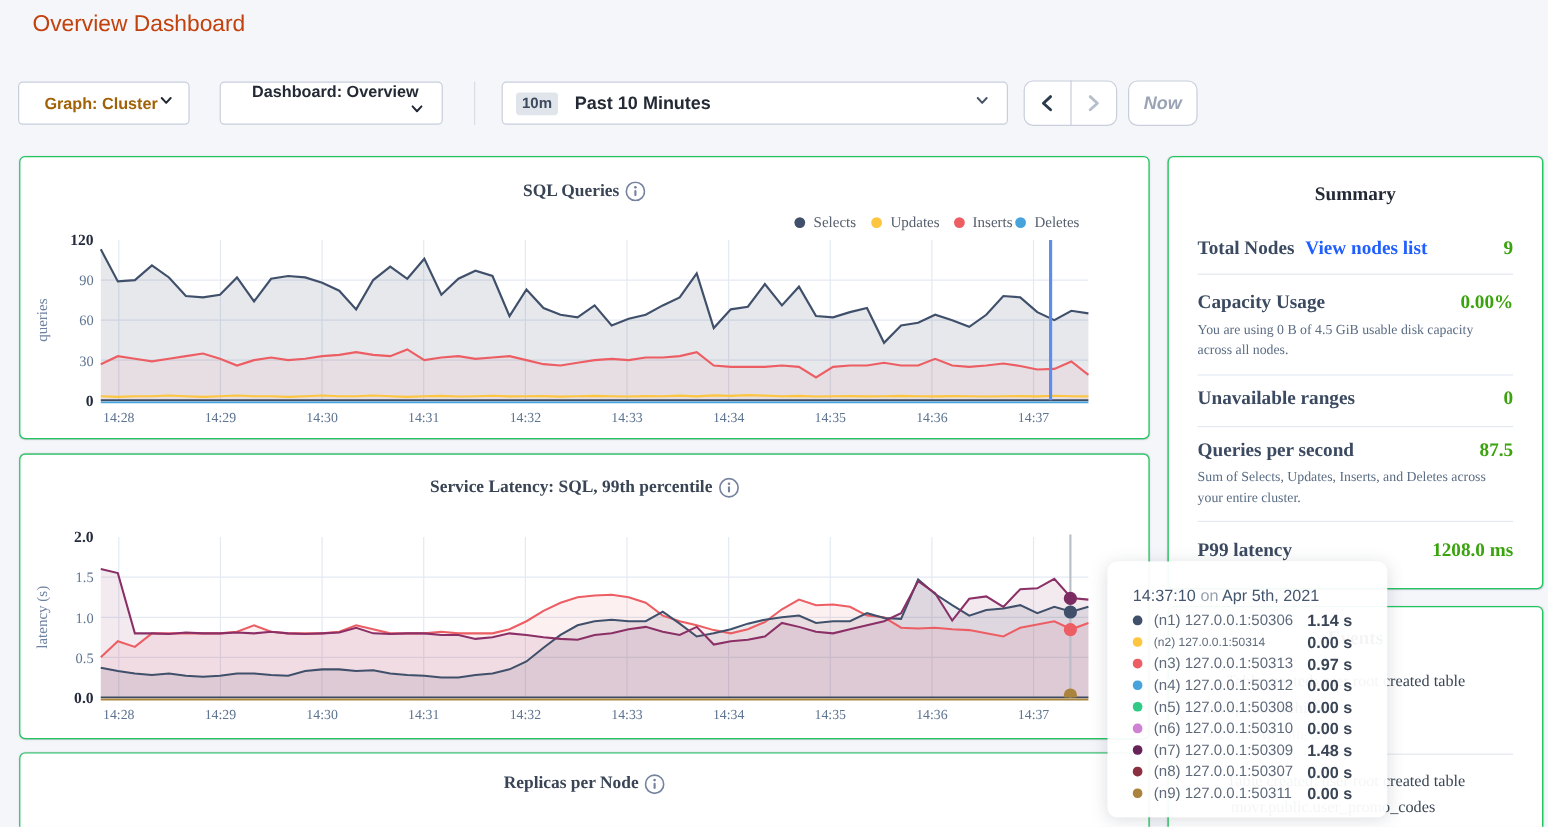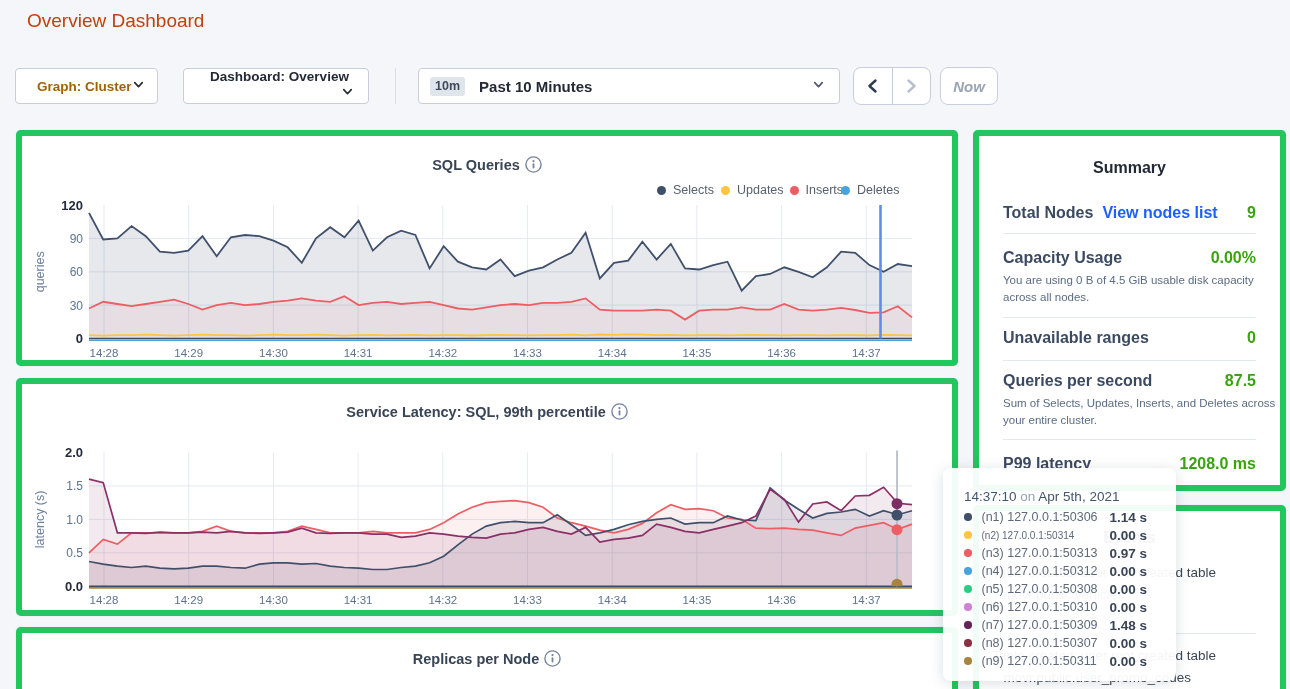--- a/index.html
+++ b/index.html
@@ -1,19 +1,19 @@
 <!DOCTYPE html>
 <html><head><meta charset="utf-8"><title>Overview Dashboard</title>
 <style>
 * { margin:0; padding:0; box-sizing:border-box; }
 body { font-family:"Liberation Sans",sans-serif; }
 #page { position:relative; width:1290px; height:689px; background:#f4f6fa; overflow:hidden;
         font-family:"Liberation Sans",sans-serif; }
-.panel { position:absolute; background:#fff; border:6px solid #22c55e; border-radius:5px;
-         box-shadow:0 0 1px rgba(67,90,111,0.3); }
+.panel { position:absolute; background:#fff; border:1px solid #22c55e; border-radius:5px;
+         box-shadow:0 0 1px rgba(67,90,111,0.3);font-family:Liberation Serif, serif; }
 .ctl { position:absolute; background:#fff; border:1px solid #c8cedb; border-radius:4px;
        display:flex; align-items:center; }
 .chart-title { position:absolute; left:0; right:0; top:20px; display:flex; align-items:center;
                justify-content:center; font-size:14.5px; font-weight:bold; color:#394455; }
 .srow { position:absolute; left:24px; right:24px; display:flex; align-items:baseline; }
 .slabel { font-weight:bold; font-size:16px; color:#3b4a60; }
 .sval { margin-left:auto; font-weight:bold; font-size:16px; color:#3aa30d; }
 .sdesc { position:absolute; left:24px; font-size:11.5px; color:#5a6c84; line-height:17px; white-space:nowrap; }
 .sdiv { position:absolute; left:24px; right:24px; height:1px; background:#e4e9f0; }
 </style></head>
@@ -217,21 +217,21 @@
 </div>
 <div class="panel" style="left:973px;top:505px;width:313px;height:300px;">
 <div style="position:absolute;left:0;right:0;top:18px;text-align:center;font-size:16px;font-weight:bold;color:#394455;">Events</div>
 <div style="position:absolute;right:64px;top:54px;width:400px;font-size:13.5px;color:#3b4754;text-align:right;white-space:nowrap;">Table created: user root created table</div>
 <div style="position:absolute;left:24px;top:76px;font-size:13.5px;color:#3b4754;white-space:nowrap;">movr.public.vehicles</div>
 <div style="position:absolute;left:24px;top:98px;font-size:13px;color:#8b97a8;">14:27 on Apr 5th, 2021</div>
 <div class="sdiv" style="top:122px;"></div>
 <div style="position:absolute;right:64px;top:137px;width:400px;font-size:13.5px;color:#3b4754;text-align:right;white-space:nowrap;">Table created: user root created table</div>
 <div style="position:absolute;right:89px;top:159px;width:400px;font-size:13.5px;color:#3b4754;text-align:right;white-space:nowrap;">movr.public.user_promo_codes</div>
 </div>
-<div style="position:absolute;left:923px;top:468px;width:233px;height:213px;background:rgba(255,255,255,0.945);border-radius:8px;box-shadow:0 2px 14px rgba(60,70,90,0.18);padding:21px 29px 0 21px;margin-left:20px;">
+<div style="position:absolute;left:923px;top:468px;width:233px;height:213px;background:rgba(255,255,255,0.945);border-radius:8px;box-shadow:0 2px 14px rgba(60,70,90,0.18);padding:21px 29px 0 21px;">
       <div style="font-size:13.5px;color:#44556e;line-height:16px;margin-bottom:3px;white-space:nowrap;">14:37:10 <span style="color:#97a2b3;">on</span> Apr 5th, 2021</div>
       <div style="display:flex;align-items:center;height:18px;">
         <span style="width:7.5px;height:7.5px;border-radius:50%;background:#40506b;margin-right:10px;flex:none;"></span>
         <span style="font-size:12.5px;color:#5e6a7a;white-space:nowrap;">(n1) 127.0.0.1:50306</span>
         <span style="font-size:13.5px;font-weight:bold;color:#394455;margin-left:auto;white-space:nowrap;">1.14 s</span>
       </div>
       <div style="display:flex;align-items:center;height:18px;">
         <span style="width:7.5px;height:7.5px;border-radius:50%;background:#fdc540;margin-right:10px;flex:none;"></span>
         <span style="font-size:10px;color:#5e6a7a;white-space:nowrap;">(n2) 127.0.0.1:50314</span>
         <span style="font-size:13.5px;font-weight:bold;color:#394455;margin-left:auto;white-space:nowrap;">0.00 s</span>

